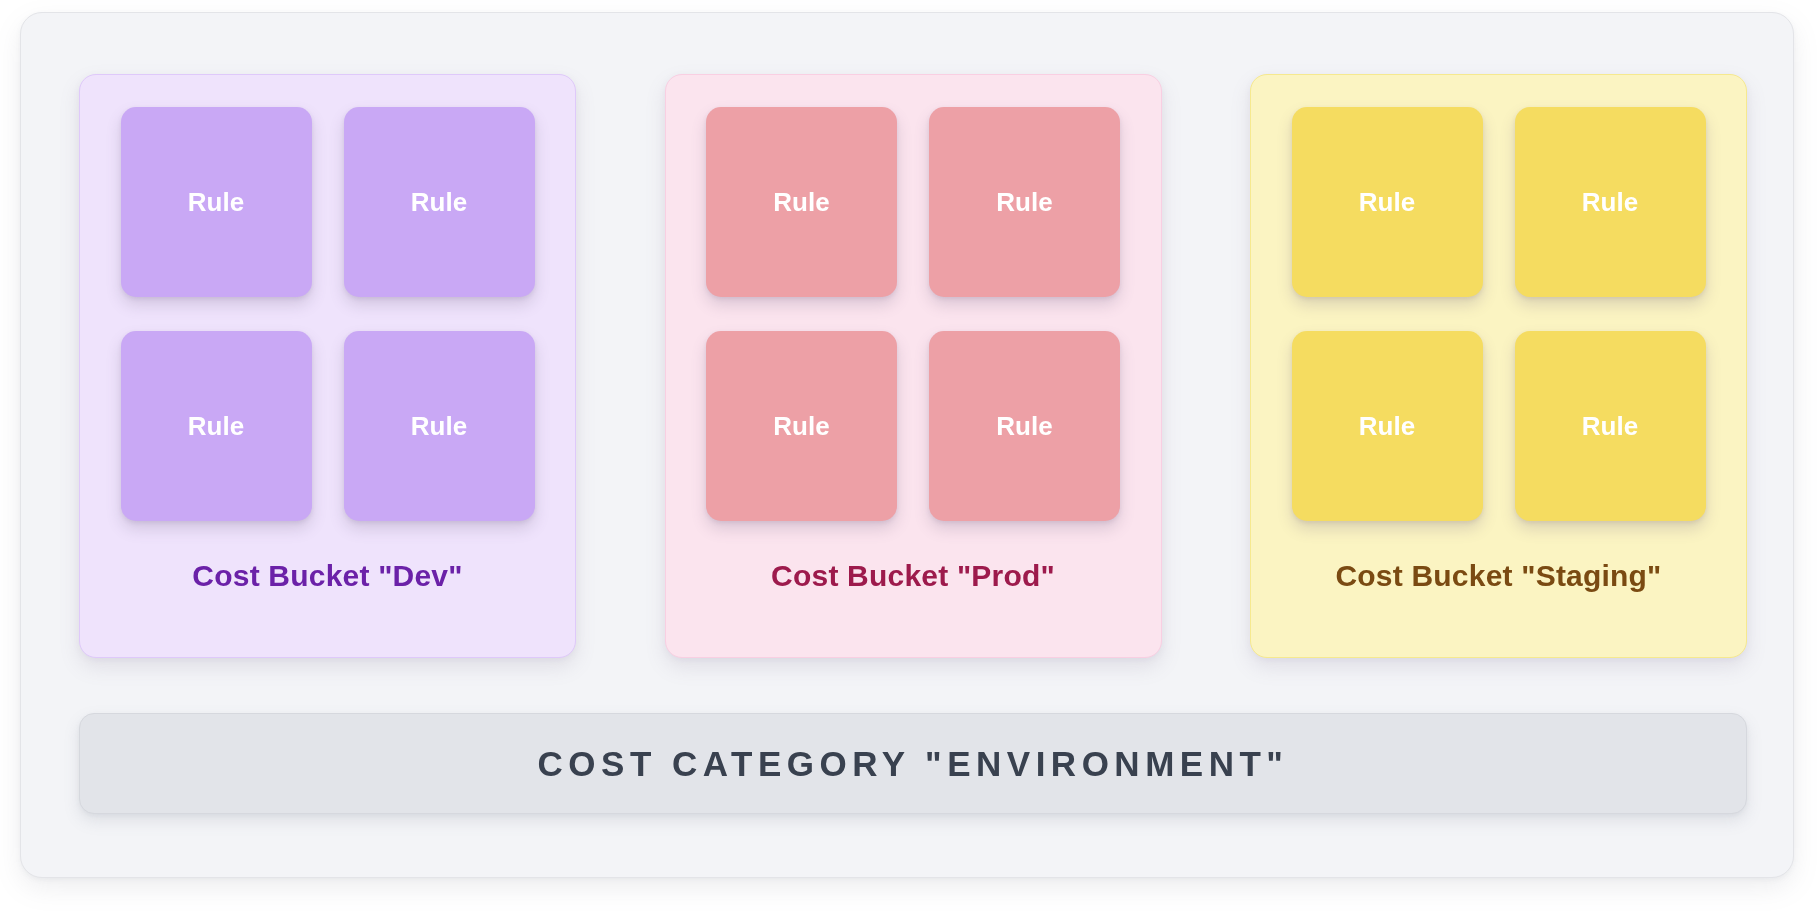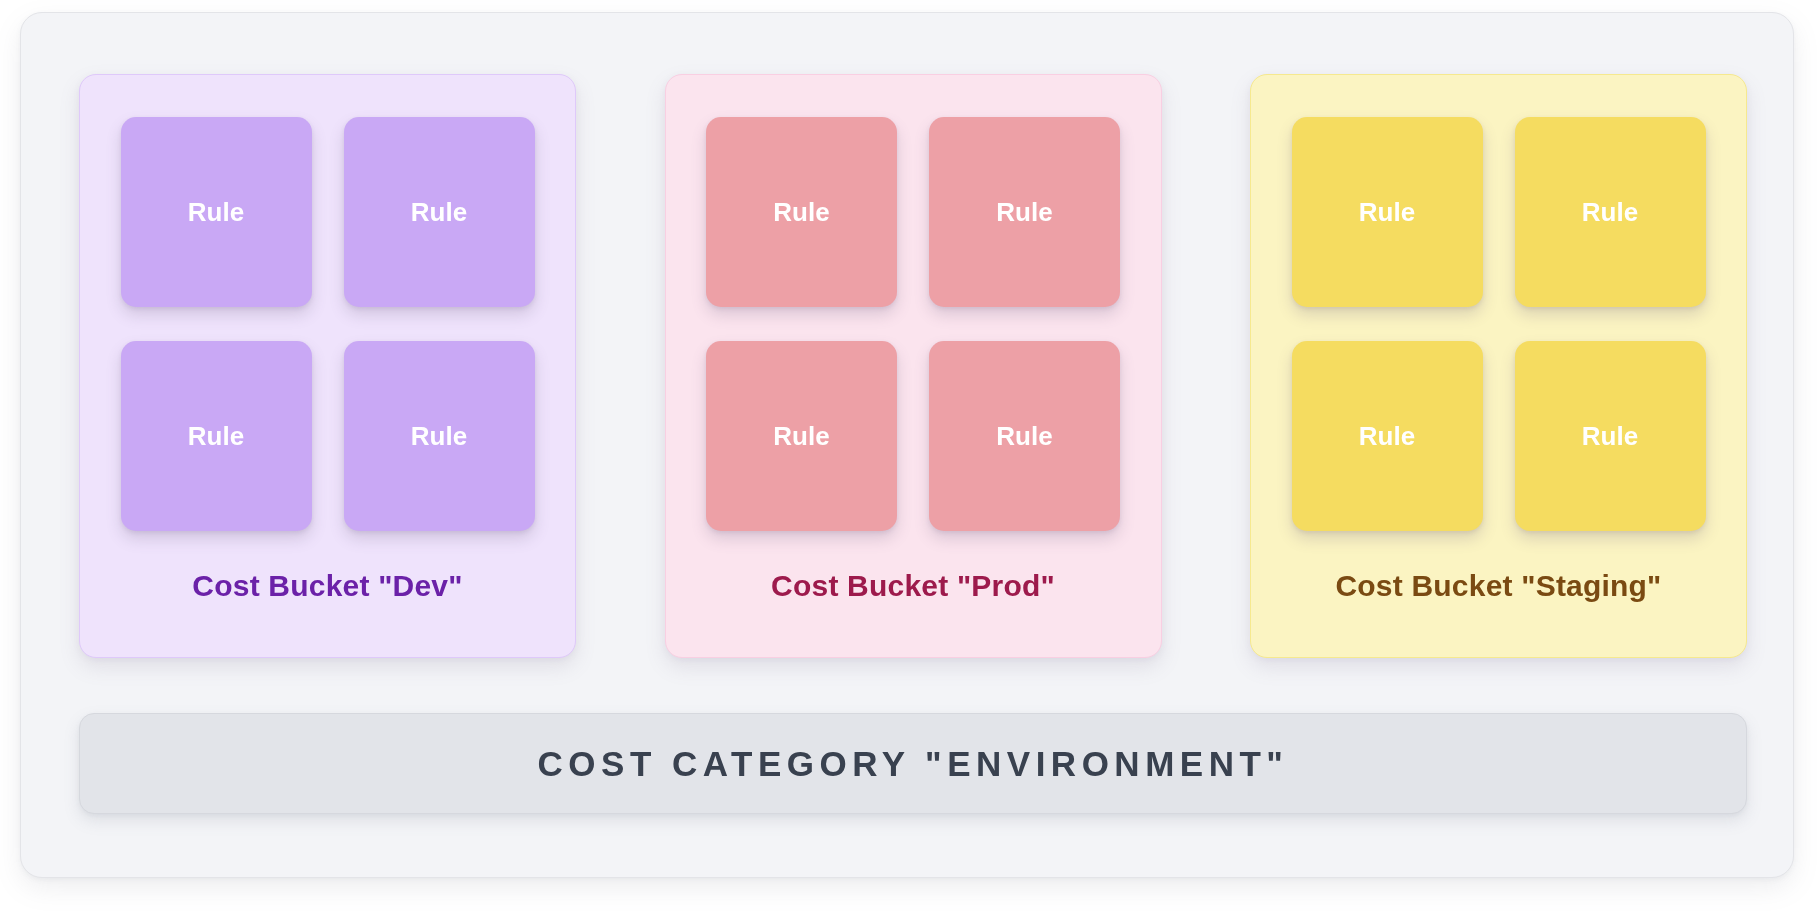--- a/index.html
+++ b/index.html
@@ -42,21 +42,21 @@
   }
 
   .bucket {
     box-sizing: border-box;
     width: 497px;
     border-radius: 17px;
     border: 1.5px solid transparent;
     display: flex;
     flex-direction: column;
     align-items: center;
-    padding: 42px 0 0 0;
+    padding: 32px 0 0 0;
     box-shadow: 0 9px 20px rgba(130, 120, 150, 0.16),
                 0 2px 6px rgba(130, 120, 150, 0.08);
   }
 
   .bucket.dev {
     background: #efe3fc;
     border-color: #dfc9fa;
   }
   .bucket.prod {
     background: #fbe4ee;

